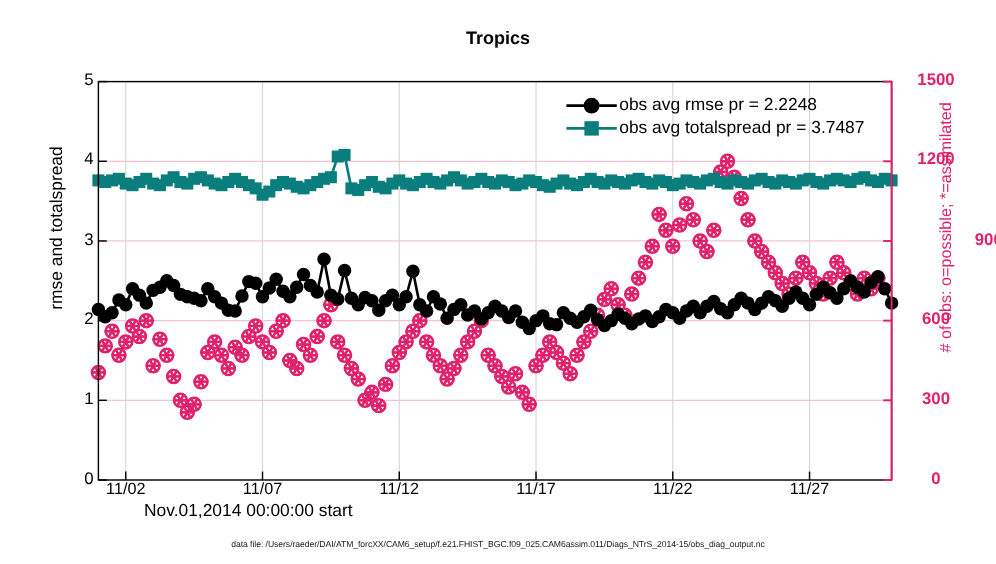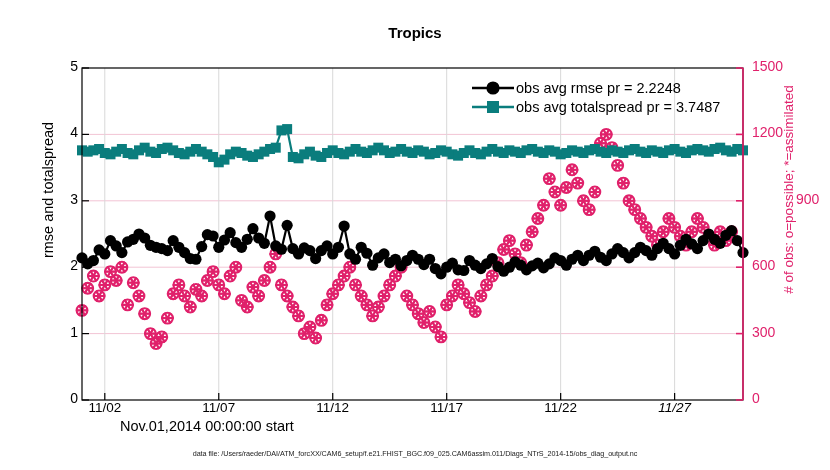--- a/index.html
+++ b/index.html
@@ -34,21 +34,21 @@
   .tick-x{
     position:absolute;top:400px;font-size:13.5px;color:#000;
     text-align:center;width:70px;
   }
   .tick-yl{
     position:absolute;font-size:14px;color:#000;
     text-align:right;width:34px;left:44px;
   }
   .tick-yr{
     position:absolute;font-size:14px;color:#e0216b;
-    text-align:left;width:56px;left:752px;
+    text-align:center;width:56px;left:752px;font-weight:bold;
   }
   #footer{
     position:absolute;left:0;top:449px;width:830px;
     text-align:center;font-size:7.2px;color:#1a1a1a;
     letter-spacing:-0.05px;
   }
   #legend{position:absolute;left:470px;top:78px;width:280px;}
   .leg-row{display:flex;align-items:center;height:19px;}
   .leg-mk{width:46px;height:19px;flex:0 0 46px;}
   .leg-tx{font-size:14.5px;color:#000;white-space:nowrap;}
@@ -1375,21 +1375,21 @@
   <div id="ylabel-left" class="axlabel">rmse and totalspread</div>
   <div id="ylabel-right" class="axlabel"># of obs: o=possible; *=assimilated</div>
   <div id="xlabel">Nov.01,2014 00:00:00 start</div>
 
   <div id="xticks">
       <div class="tick-x" style="left: 69.7931px;">11/02</div>
       <div class="tick-x" style="left: 183.759px;">11/07</div>
       <div class="tick-x" style="left: 297.724px;">11/12</div>
       <div class="tick-x" style="left: 411.69px;">11/17</div>
       <div class="tick-x" style="left: 525.655px;">11/22</div>
-      <div class="tick-x" style="left: 639.621px; font-style: italic;">11/27</div>
+      <div class="tick-x" style="left: 639.621px;">11/27</div>
     </div>
   <div id="ylticks">
       <div class="tick-yl" style="top: 390px;">0</div>
       <div class="tick-yl" style="top: 323.6px;">1</div>
       <div class="tick-yl" style="top: 257.2px;">2</div>
       <div class="tick-yl" style="top: 190.8px;">3</div>
       <div class="tick-yl" style="top: 124.4px;">4</div>
       <div class="tick-yl" style="top: 58px;">5</div>
     </div>
   <div id="yrticks">

